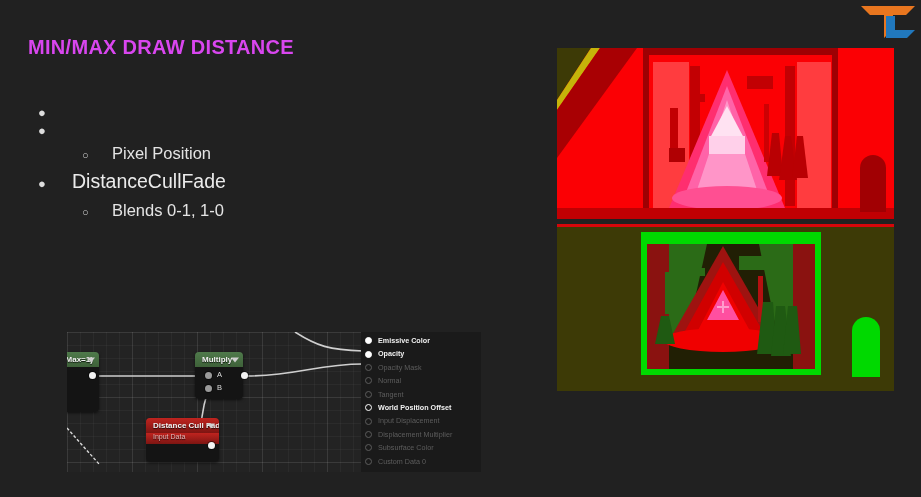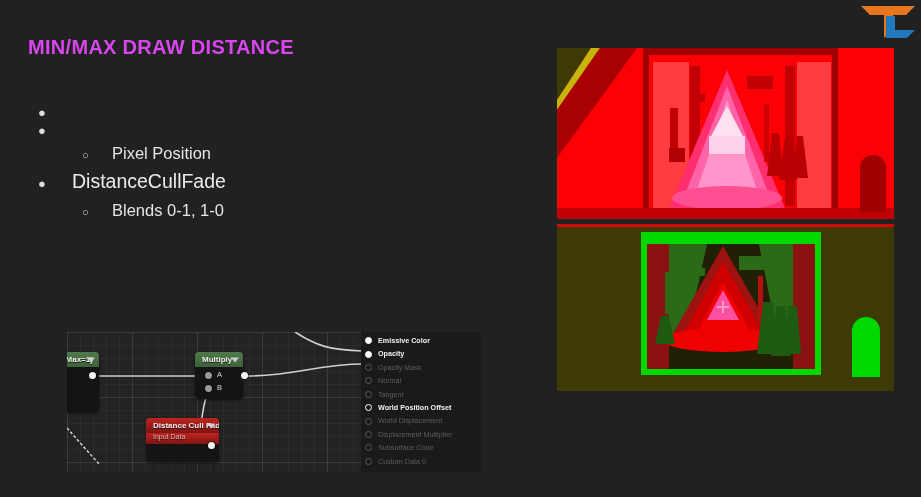--- a/index.html
+++ b/index.html
@@ -248,21 +248,21 @@
     <div class="mat-row" style="top:2px;">
       <span class="mat-ring"></span>
       <span class="mat-lbl">Tangent</span>
     </div>
     <div class="mat-row" style="top:2px;">
       <span class="mat-ring ring-on"></span>
       <span class="mat-lbl on">World Position Offset</span>
     </div>
     <div class="mat-row" style="top:2px;">
       <span class="mat-ring"></span>
-      <span class="mat-lbl">World Displacement</span>
+      <span class="mat-lbl">Input Displacement</span>
     </div>
     <div class="mat-row" style="top:2px;">
       <span class="mat-ring"></span>
       <span class="mat-lbl">Displacement Multiplier</span>
     </div>
     <div class="mat-row" style="top:2px;">
       <span class="mat-ring"></span>
       <span class="mat-lbl">Subsurface Color</span>
     </div>
     <div class="mat-row" style="top:2px;">

